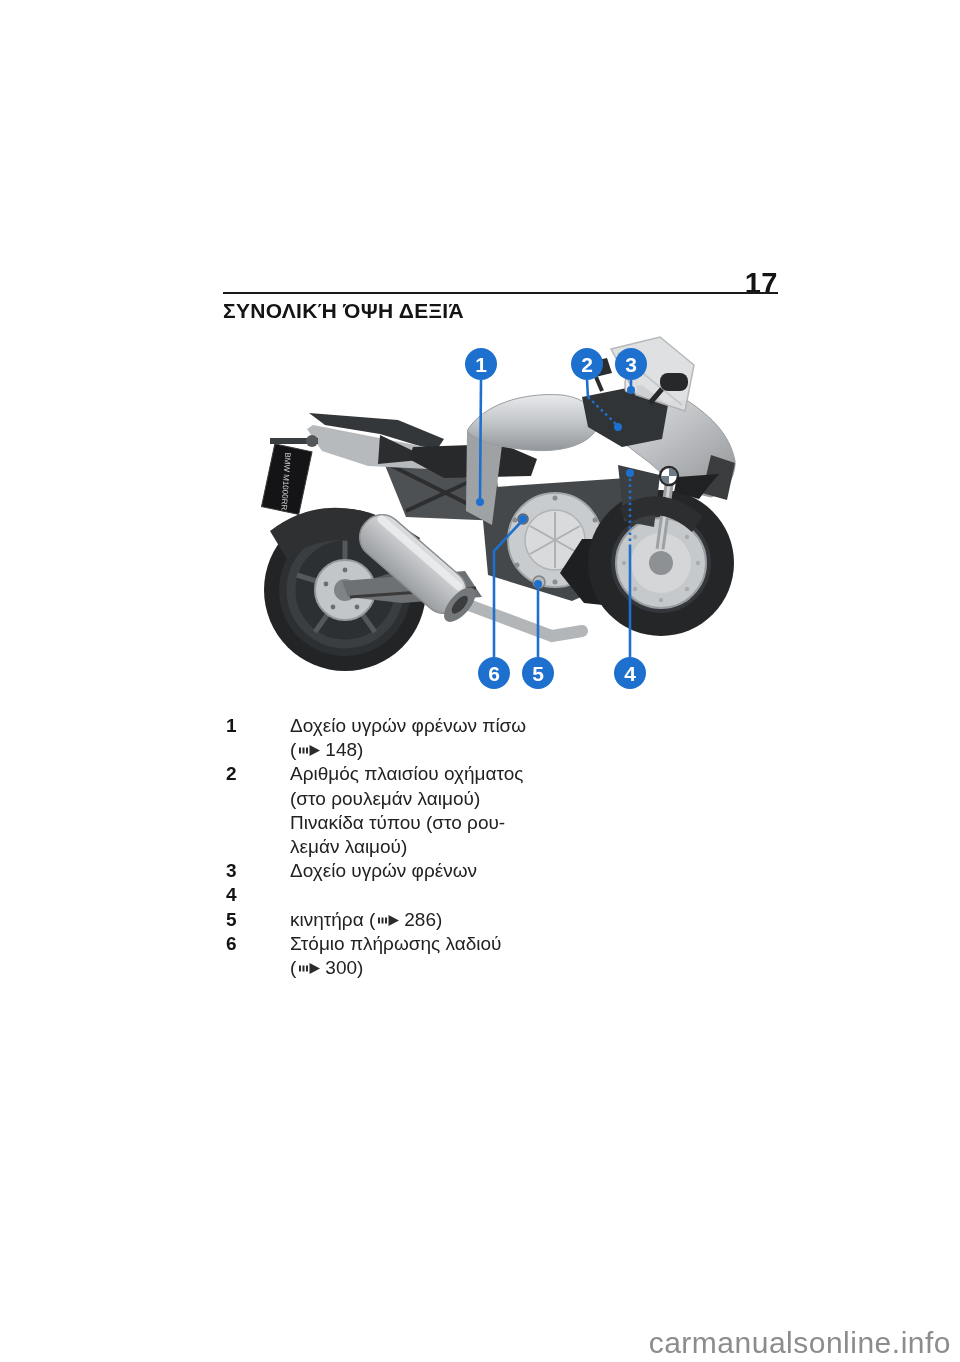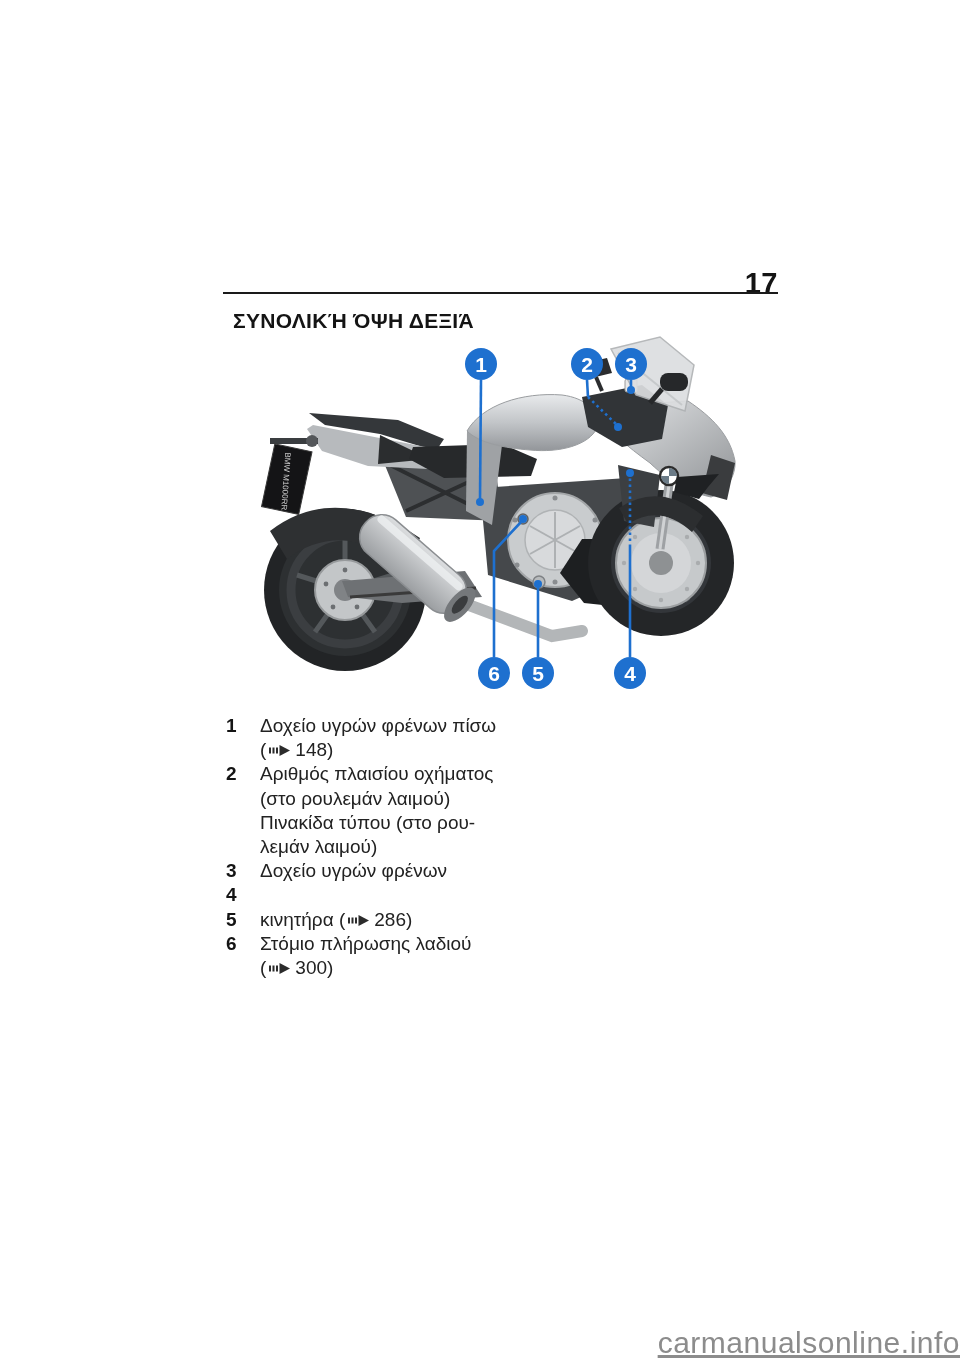--- a/index.html
+++ b/index.html
@@ -8,40 +8,40 @@
     font-family:"Liberation Sans","DejaVu Sans",sans-serif;color:#1f1f1f;
   }
   .page-number{
     position:absolute;top:240px;left:223px;width:555px;text-align:right;
     font-size:29px;font-weight:bold;color:#141414;letter-spacing:0.5px;margin-top:27px;
   }
   .rule{
     position:absolute;top:292px;left:223px;width:555px;height:2px;background:#1a1a1a;
   }
   .page-title{
-    position:absolute;top:299px;left:223px;margin:10px;
+    position:absolute;top:299px;left:223px;margin:0;
     font-size:21px;font-weight:bold;color:#141414;letter-spacing:0.3px;white-space:nowrap;
   }
   .figure{
     position:absolute;top:335px;left:230px;width:560px;height:370px;
   }
   .figure svg{display:block;width:560px;height:370px;}
   .legend{
     position:absolute;top:714px;left:226px;width:340px;
     list-style:none;margin:0;padding:0;
     font-size:19px;line-height:24.2px;color:#222222;
   }
   .legend-item{display:flex;align-items:flex-start;}
   .item-number{flex:0 0 34px;font-weight:bold;color:#141414;}
   .item-body{flex:1 1 auto;}
-  .line{display:block;white-space:nowrap;}
+  .line{display:block;white-space:nowrap;margin-left:30px;}
   .arrow-icon{display:inline-block;width:21px;height:11px;margin:0 5px 0 3px;}
   .watermark{
-    position:absolute;top:1326px;right:0;
-    font-size:30px;color:#8c8c8c;letter-spacing:0.5px;text-decoration:underline;
+    position:absolute;top:1326px;right:9px;
+    font-size:30px;color:#8c8c8c;letter-spacing:0.5px;
   }
 </style>
 </head>
 <body>
 
 <div class="page-number">17</div>
 <div class="rule"></div>
 <h1 class="page-title">ΣΥΝΟΛΙΚΉ ΌΨΗ ΔΕΞΙΆ</h1>
 
 <div class="figure">

